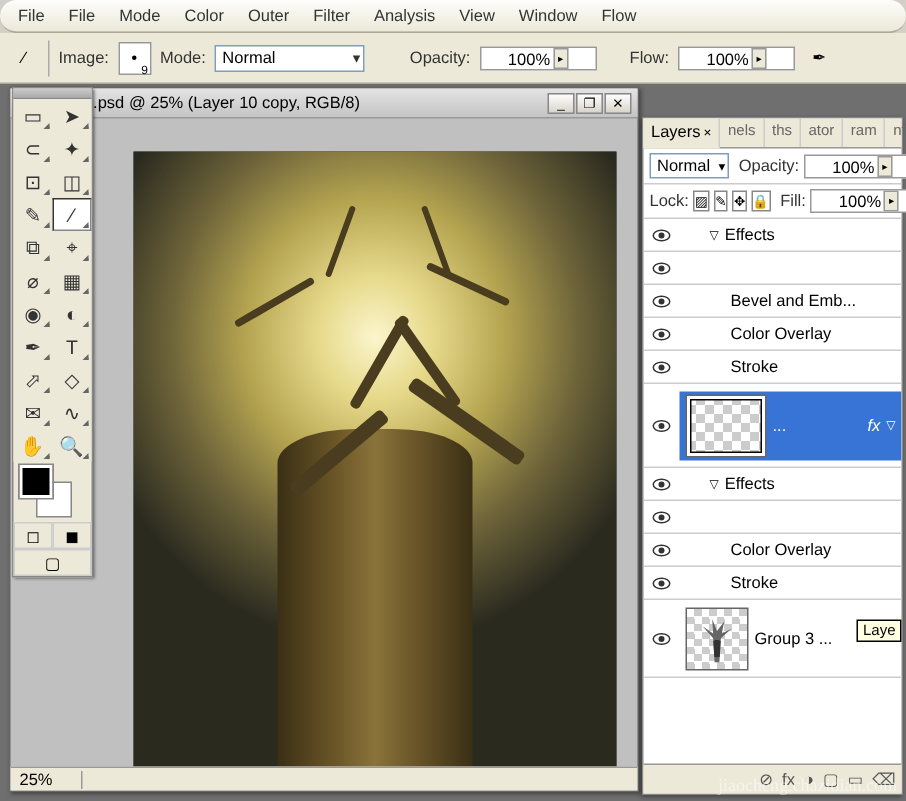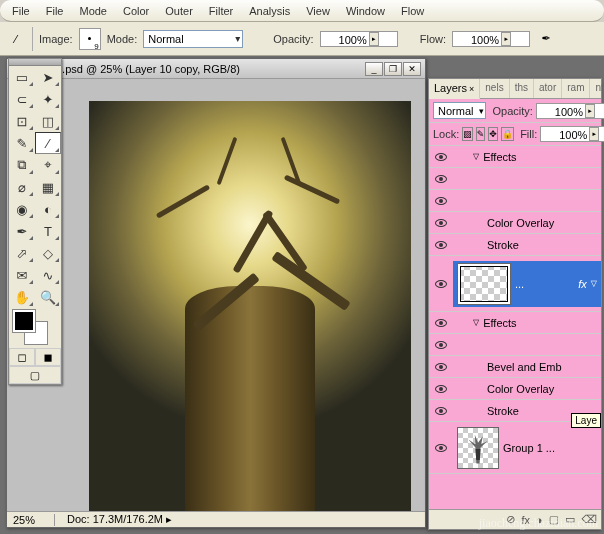--- a/index.html
+++ b/index.html
@@ -33,21 +33,21 @@
 .tool-handle { height: 7px; background: linear-gradient(#ccc,#aaa); border-bottom: 1px solid #888; }
 .tool-grid { display: grid; grid-template-columns: 1fr 1fr; }
 .tool { height: 22px; border: 1px solid #ece9d8; display: flex; align-items: center; justify-content: center; font-size: 13px; color: #333; position: relative; }
 .tool.active { background: #fff; border: 1px inset #888; }
 .tool::after { content:''; position: absolute; bottom: 1px; right: 1px; border: 2px solid transparent; border-bottom-color: #666; border-right-color: #666; }
 .swatches { padding: 4px; height: 40px; position: relative; }
 .swatch-fg { position: absolute; top: 2px; left: 4px; width: 22px; height: 22px; background: #000; border: 2px solid #fff; outline: 1px solid #888; }
 .swatch-bg { position: absolute; top: 14px; left: 16px; width: 22px; height: 22px; background: #fff; border: 2px solid #fff; outline: 1px solid #888; z-index: -1; }
 .qm-row { display: flex; }
 .qm { flex: 1; height: 18px; border: 1px solid #ccc; display: flex; align-items: center; justify-content: center; }
-.layers-panel { position: absolute; top: 78px; right: 2px; width: 174px; height: 452px; background: #f9a8d4; border: 1px solid #888; box-shadow: -1px 1px 3px rgba(0,0,0,.4); z-index: 6; }
+.layers-panel { position: absolute; top: 78px; right: 2px; width: 174px; height: 452px; background: #ffffff; border: 1px solid #888; box-shadow: -1px 1px 3px rgba(0,0,0,.4); z-index: 6; }
 .panel-tabs { height: 20px; background: #ece9d8; border-bottom: 1px solid #999; display: flex; }
 .ptab { padding: 3px 5px; font-size: 10px; color: #666; border-right: 1px solid #ccc; }
 .ptab.active { background: #ece9d8; color: #000; border-bottom: 1px solid #ece9d8; margin-bottom: -1px; }
 .ptab-close { margin-left: 2px; font-size: 9px; }
 .panel-row { padding: 3px 4px; display: flex; align-items: center; gap: 3px; border-bottom: 1px solid #ccc; }
 .blend-combo { background: #fff; border: 1px solid #7f9db9; padding: 0 12px 0 4px; height: 17px; width: 86px; position: relative; display: inline-flex; align-items: center; }
 .blend-combo::after { content:'▾'; position: absolute; right: 2px; font-size: 9px; }
 .lock-icon { width: 14px; height: 14px; border: 1px solid #888; font-size: 9px; display: inline-flex; align-items: center; justify-content: center; }
 .layer-list { overflow: auto; height: 370px; }
 .layer-row { display: flex; align-items: center; border-bottom: 1px solid #ccc; min-height: 22px; }
@@ -124,21 +124,20 @@
         <div class="branch" style="bottom:65%;left:40%;width:70px;height:7px;transform:rotate(-60deg)"></div>
         <div class="branch" style="bottom:65%;left:50%;width:70px;height:7px;transform:rotate(55deg)"></div>
         <div class="branch" style="bottom:75%;left:20%;width:60px;height:5px;transform:rotate(-30deg)"></div>
         <div class="branch" style="bottom:78%;left:60%;width:60px;height:5px;transform:rotate(25deg)"></div>
         <div class="branch" style="bottom:85%;left:35%;width:50px;height:4px;transform:rotate(-70deg)"></div>
         <div class="branch" style="bottom:85%;left:55%;width:50px;height:4px;transform:rotate(70deg)"></div>
       </div>
     </div>
     <div class="doc-status">
       <span class="zoom-box">25%</span>
-      <span class="doc-info"><span>Doc:</span> <span>17.3M/176.2M</span> ▸</span>
     </div>
   </div>
 </div>
 
 <div class="toolbox">
   <div class="tool-handle"></div>
   <div class="tool-grid" id="toolgrid">
       <div class="tool">▭</div>
       <div class="tool">➤</div>
       <div class="tool">⊂</div>
@@ -221,20 +220,21 @@
     <div id="fx1items">
         <div class="layer-row">
           <span class="vis-col">
             <span class="eye"></span>
           </span>
         </div>
         <div class="layer-row">
           <span class="vis-col">
             <span class="eye"></span>
           </span>
+          <span class="layer-main indent" style="padding-left:34px">Bevel and Emb...</span>
         </div>
         <div class="layer-row">
           <span class="vis-col">
             <span class="eye"></span>
           </span>
           <span class="layer-main indent" style="padding-left:34px">Color Overlay</span>
         </div>
         <div class="layer-row">
           <span class="vis-col">
             <span class="eye"></span>
@@ -265,42 +265,36 @@
     <div id="fx2items">
         <div class="layer-row">
           <span class="vis-col">
             <span class="eye"></span>
           </span>
         </div>
         <div class="layer-row">
           <span class="vis-col">
             <span class="eye"></span>
           </span>
-          <span class="layer-main indent" style="padding-left:34px">Bevel and Emb</span>
-        </div>
-        <div class="layer-row">
-          <span class="vis-col">
-            <span class="eye"></span>
-          </span>
           <span class="layer-main indent" style="padding-left:34px">Color Overlay</span>
         </div>
         <div class="layer-row">
           <span class="vis-col">
             <span class="eye"></span>
           </span>
           <span class="layer-main indent" style="padding-left:34px">Stroke</span>
         </div>
       </div>
     <div class="layer-row" style="height:52px">
         <span class="vis-col">
           <span class="eye"></span>
         </span>
         <span class="layer-main">
           <span class="tree-thumb"></span>
-          <span>Group 1 ...</span>
+          <span>Group 3 ...</span>
         </span>
       </div>
   </div>
   <div class="tooltip">Laye</div>
   <div class="panel-footer" id="lfooter">
       <span>⊘</span>
       <span>fx</span>
       <span>◑</span>
       <span>▢</span>
       <span>▭</span>

